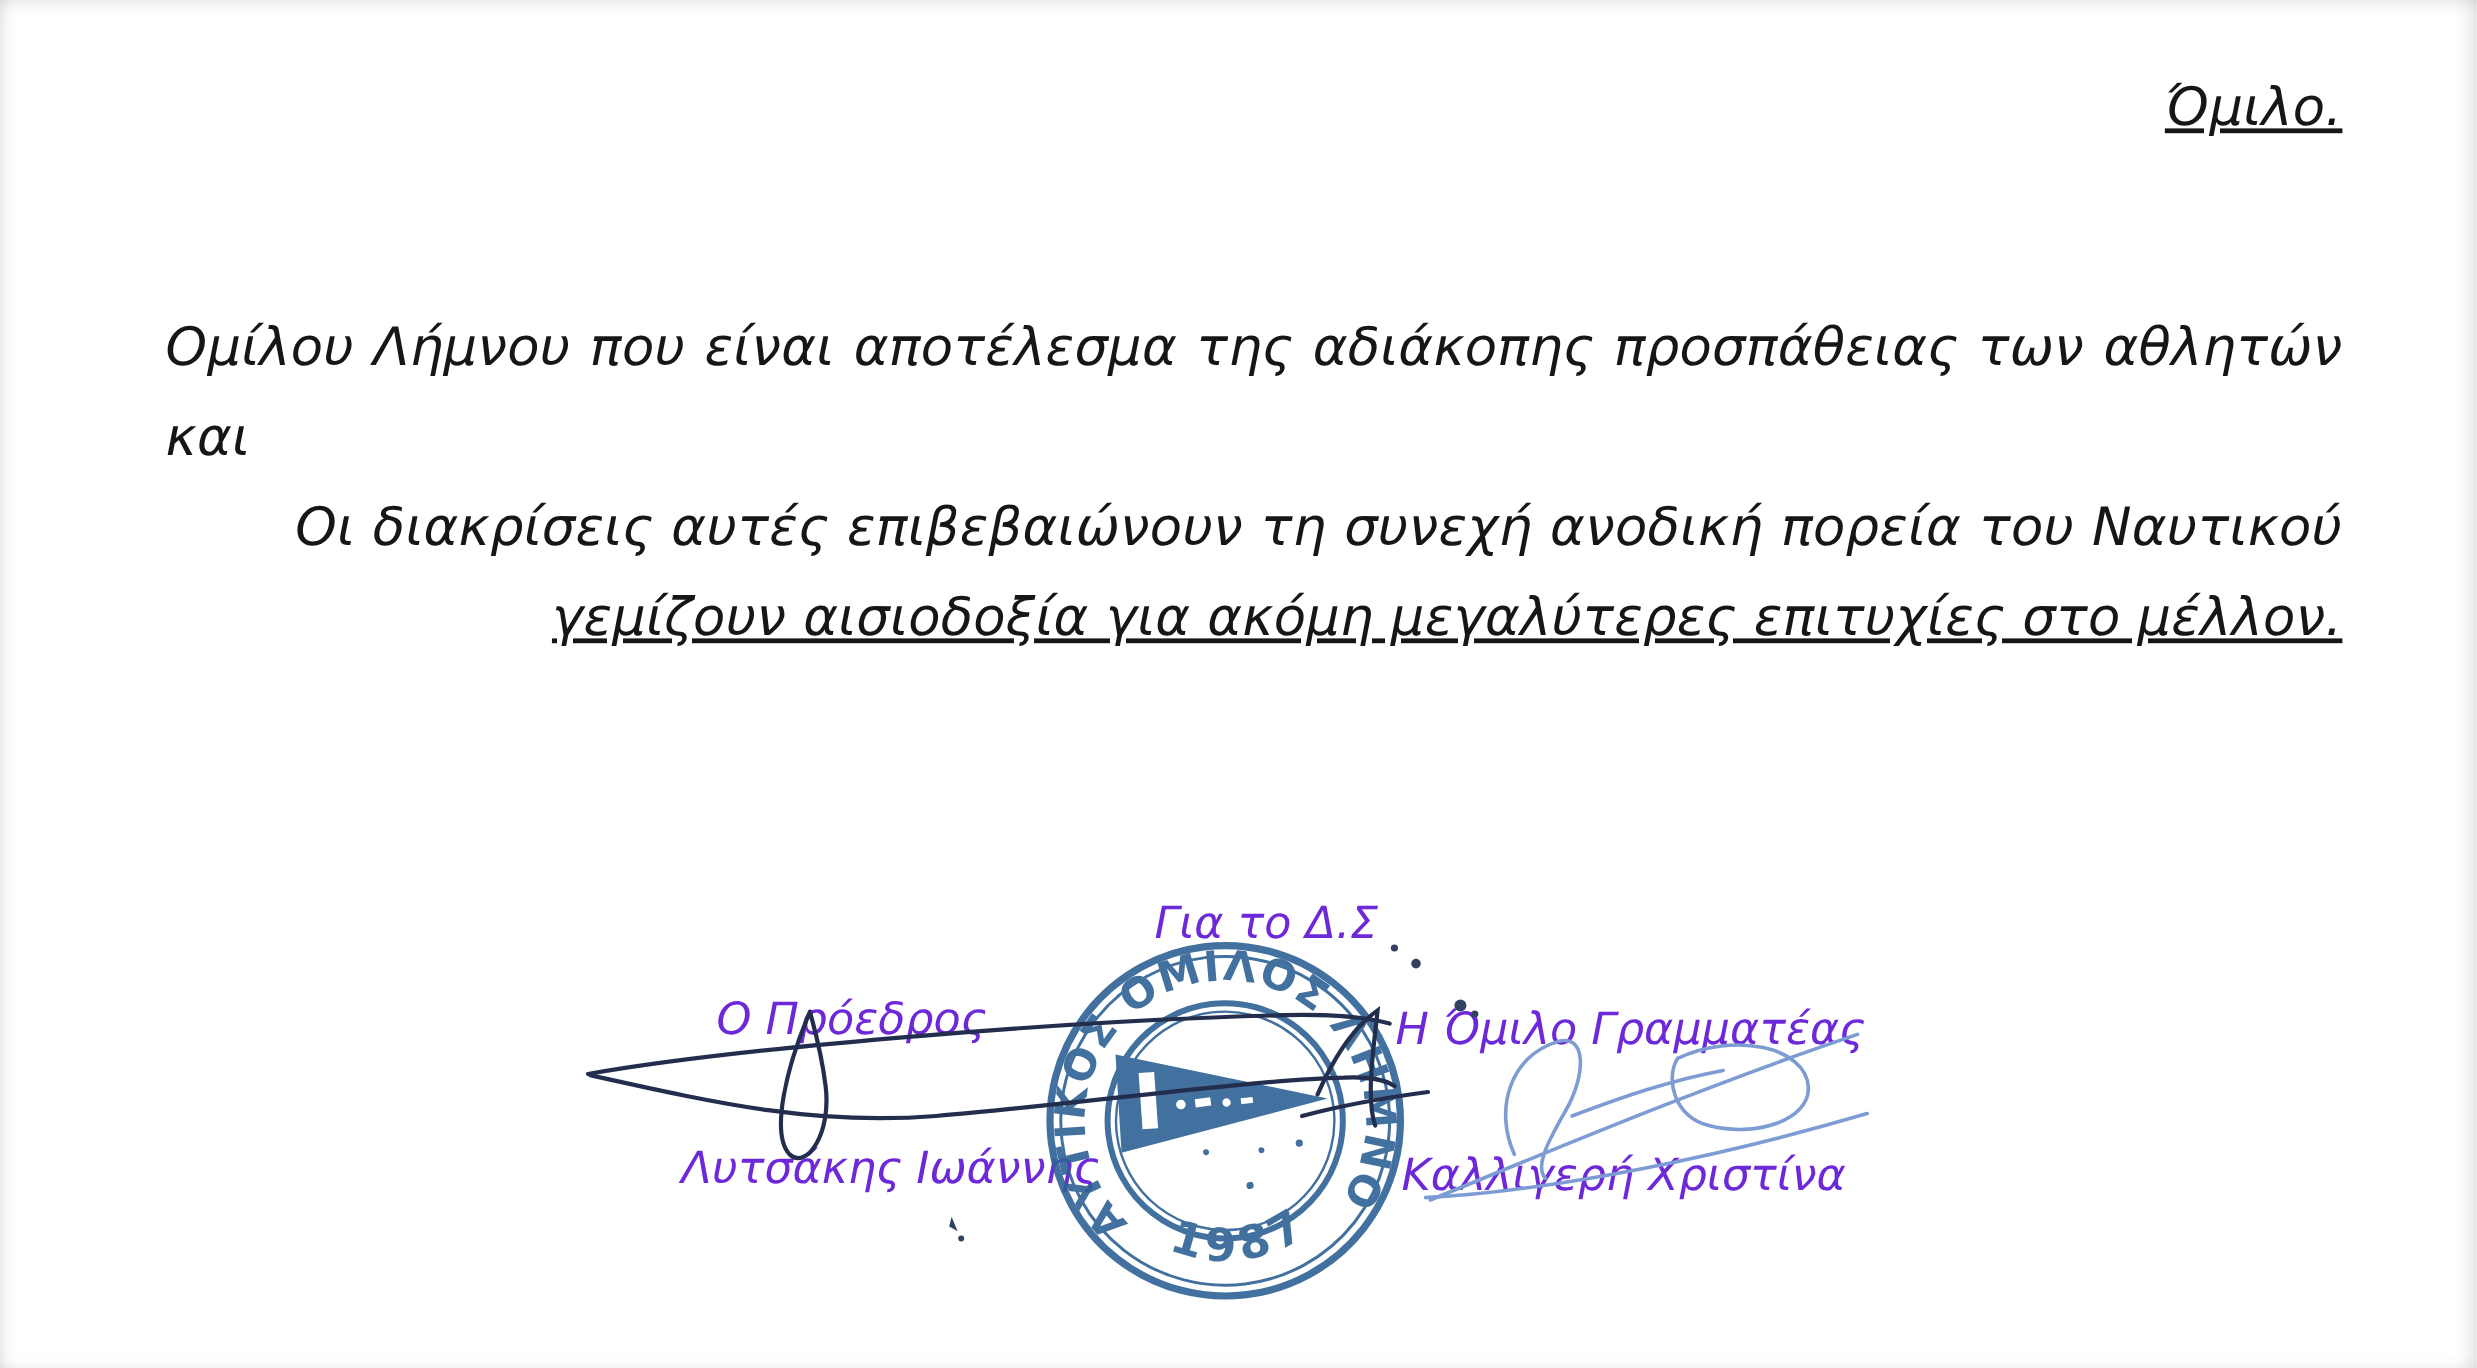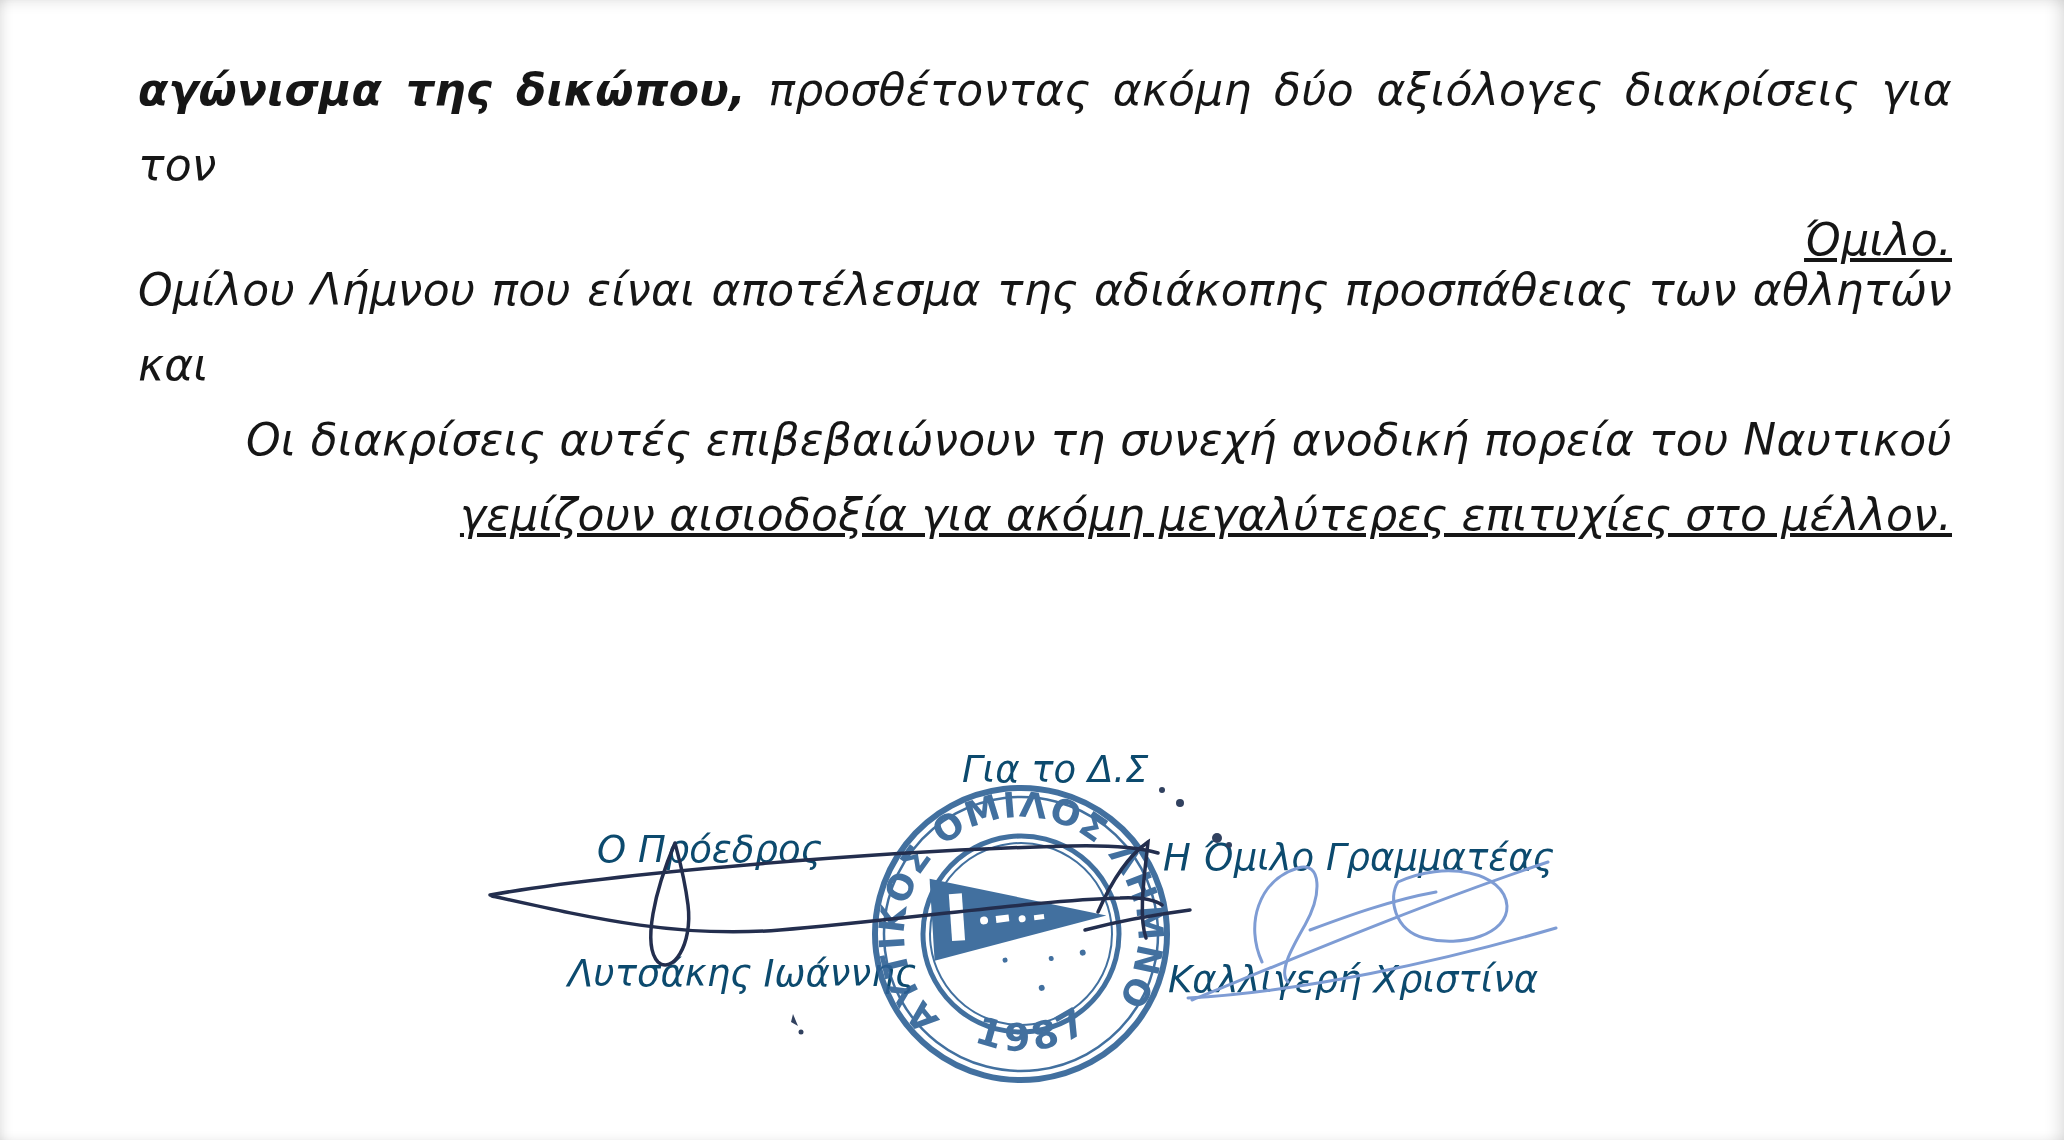--- a/index.html
+++ b/index.html
@@ -26,37 +26,34 @@
   .p1{top:52px;}
   .p2{top:252px;}
   .jline{text-align:justify;text-align-last:justify;}
   .lline{text-align:right;text-decoration:underline;}
   .indent{text-indent:108px;}
   .lead{font-weight:bold;}
   .siglabel{
     position:absolute;
     font-style:italic;
     font-size:37px;
-    color:#0c4a6e;
+    color:#6d28d9;
     white-space:nowrap;
   }
   .inklayer{
     position:absolute;left:0;top:0;width:2064px;height:1140px;
     pointer-events:none;
   }
 </style>
 </head>
 <body>
 
 <div class="page">
 
   <div class="bodytext p1">
-    <div class="jline">
-      <span class="lead">αγώνισμα της δικώπου,</span><span> προσθέτοντας ακόμη δύο αξιόλογες διακρίσεις για τον</span>
-    </div>
     <div class="lline">Όμιλο.</div>
   </div>
 
   <div class="bodytext p2">
     <div class="jline">Ομίλου Λήμνου που είναι αποτέλεσμα της αδιάκοπης προσπάθειας των αθλητών και</div>
     <div class="jline indent">Οι διακρίσεις αυτές επιβεβαιώνουν τη συνεχή ανοδική πορεία του Ναυτικού</div>
     <div class="lline">γεμίζουν αισιοδοξία για ακόμη μεγαλύτερες επιτυχίες στο μέλλον.</div>
   </div>
 
   <div class="siglabel" style="left:962px;top:748px;">Για το Δ.Σ</div>

